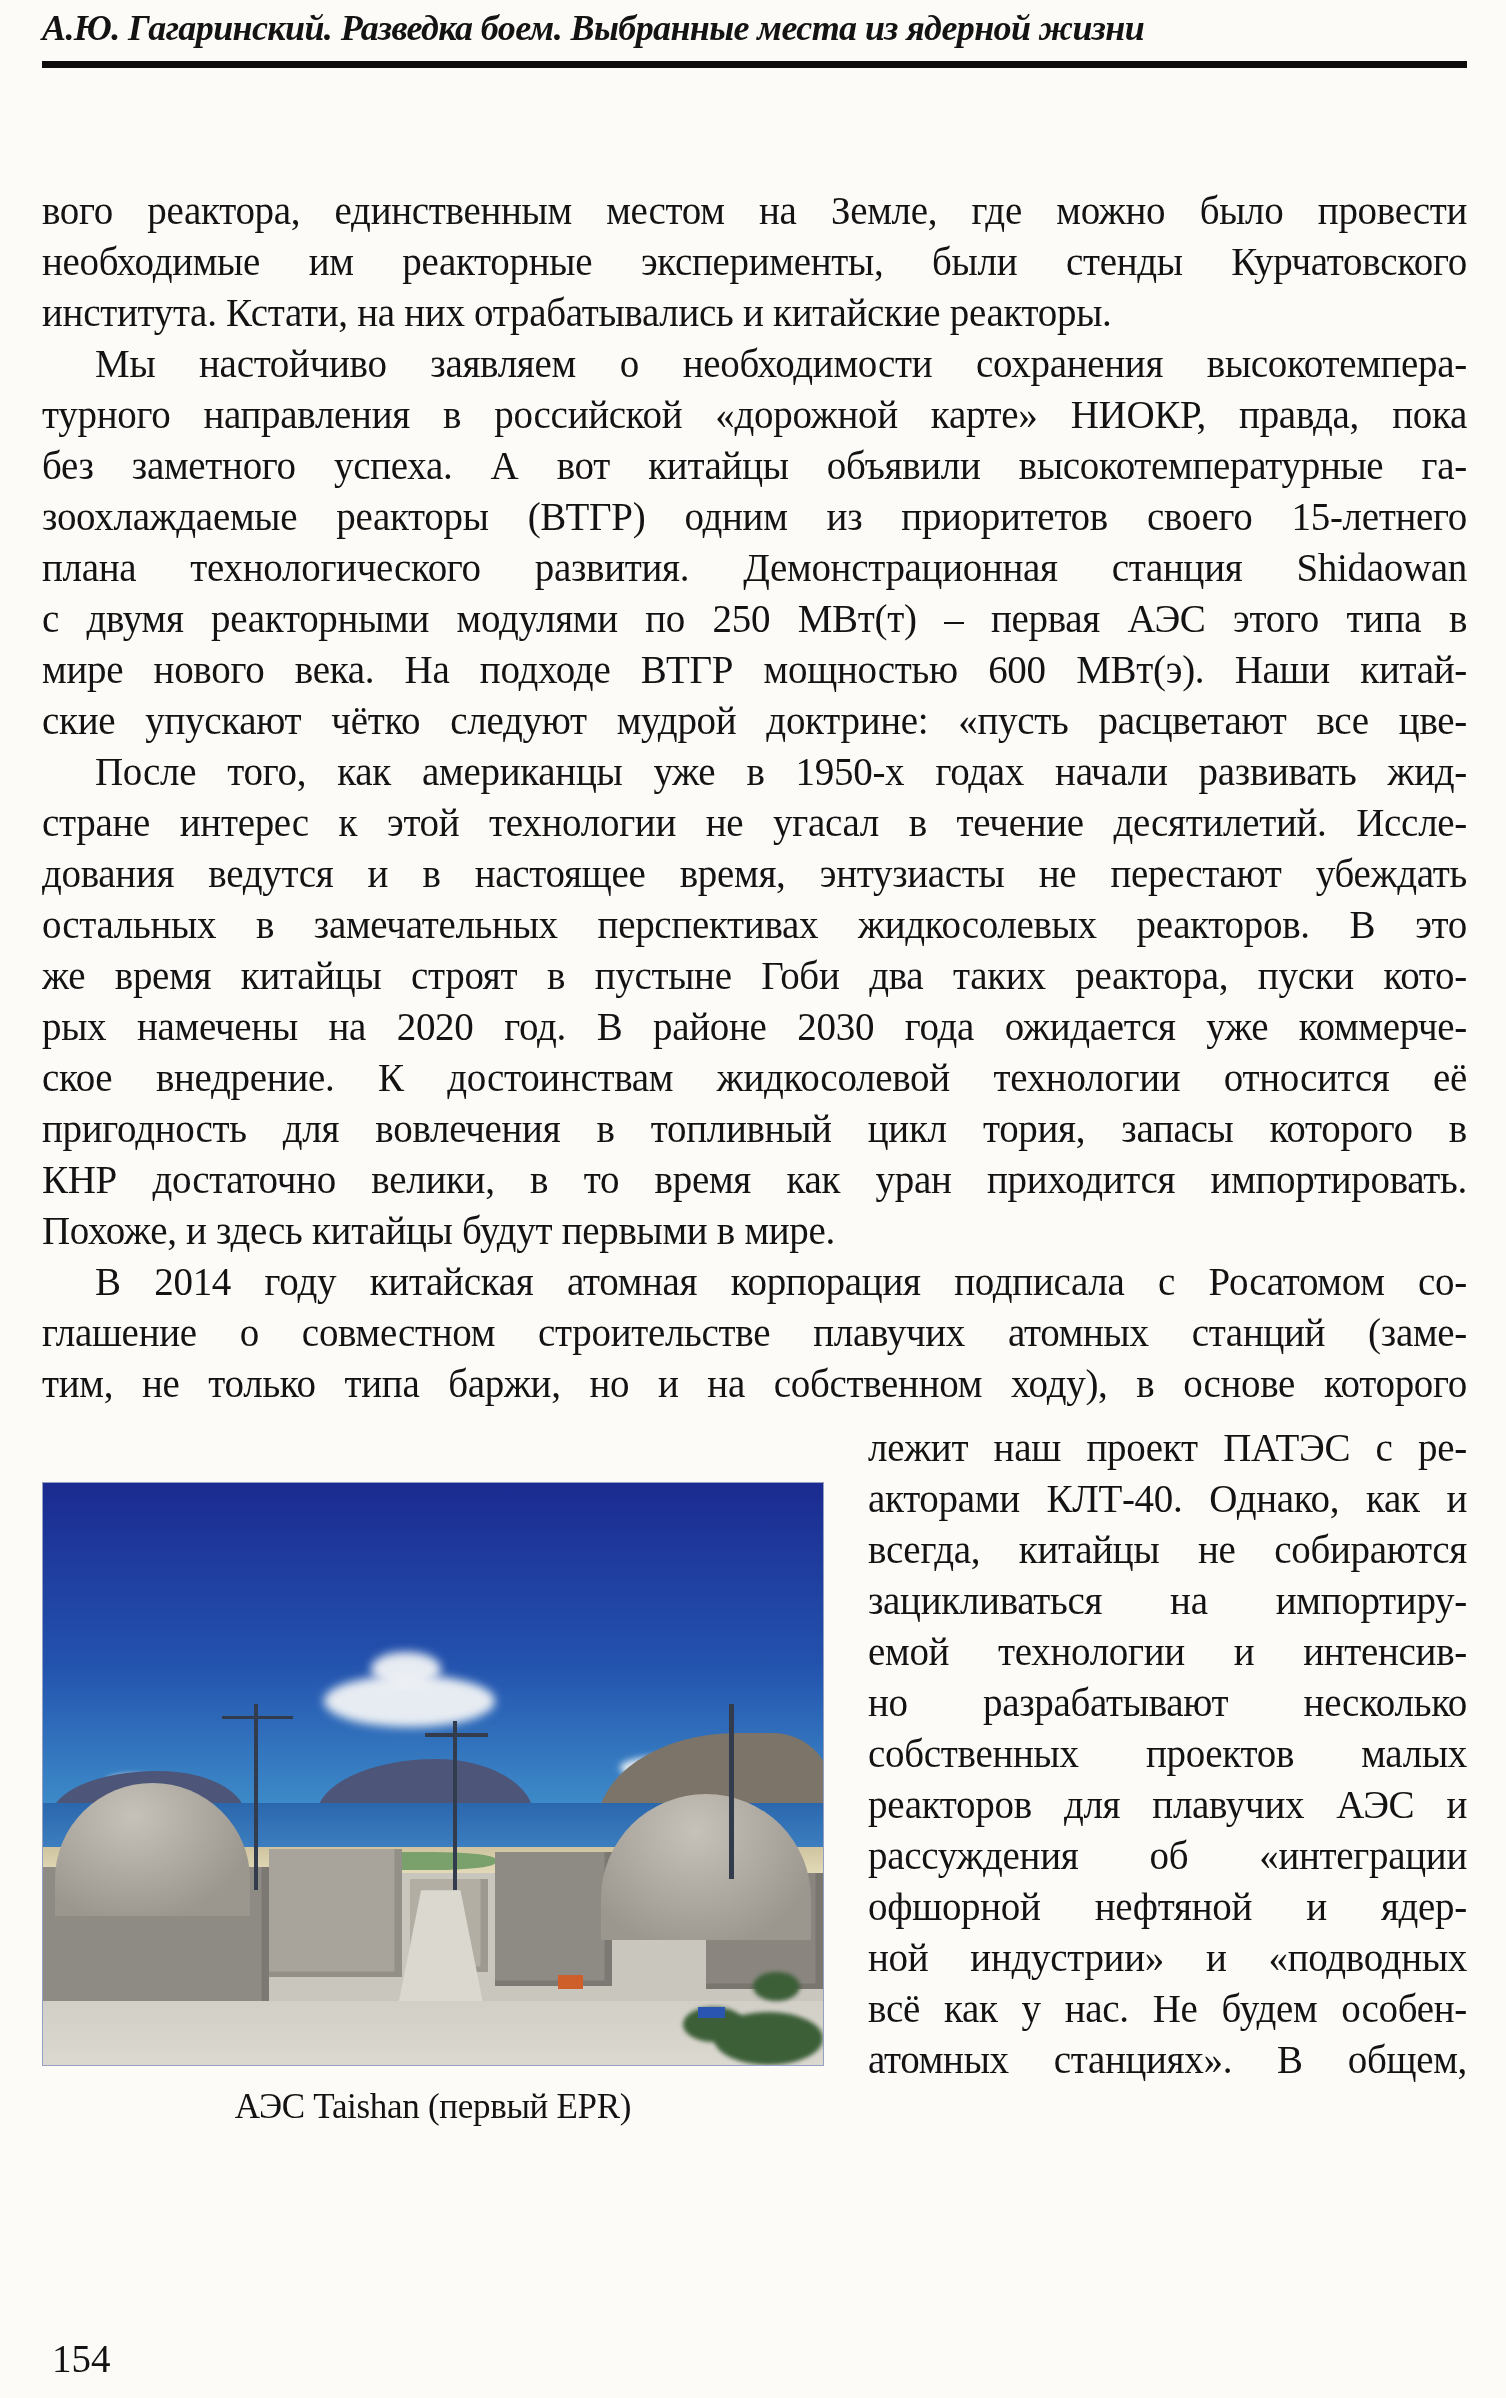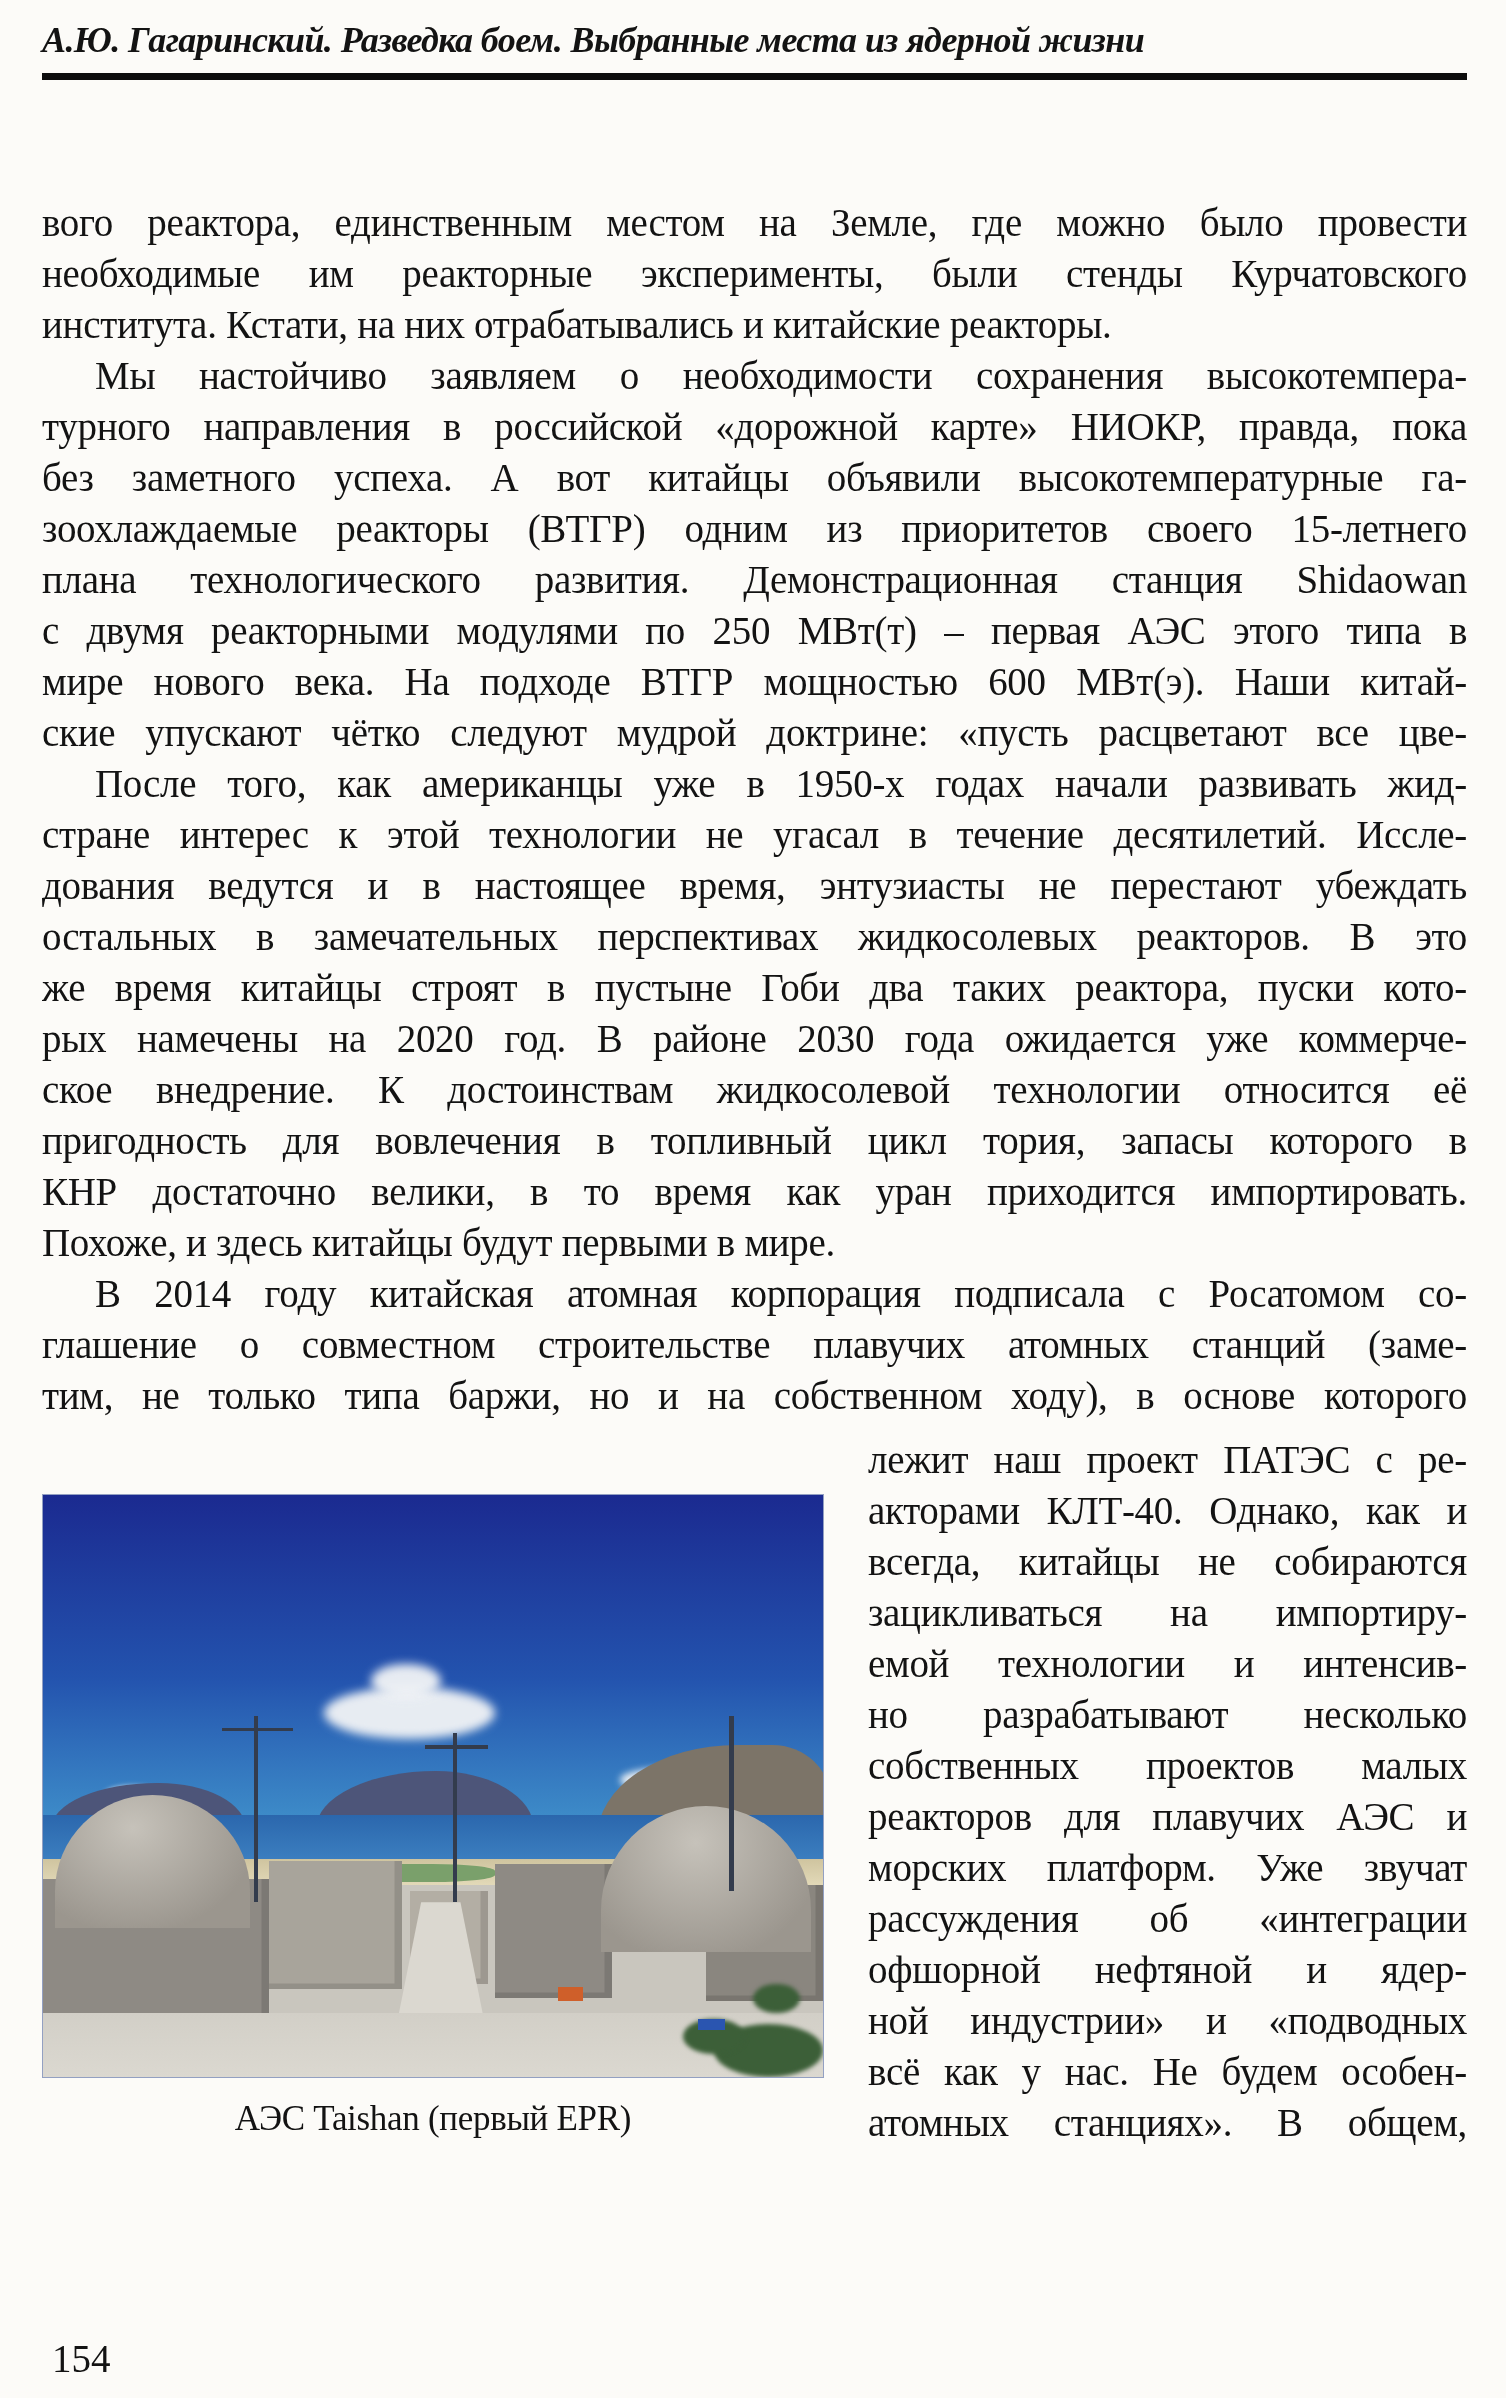--- a/index.html
+++ b/index.html
@@ -8,21 +8,21 @@
     width:1507px;height:2398px;
     margin:0 auto;
     background:#fcfbf8;
     box-sizing:border-box;
     padding:0 40px 0 42px;
     font-family:"Liberation Serif","DejaVu Serif",serif;
     color:#131313;
     overflow:hidden;
   }
   .running-head{
-    padding-top:19px;
+    padding-top:7px;
     font-size:36px;
     font-weight:bold;
     font-style:italic;
     letter-spacing:-0.6px;
     white-space:nowrap;
   }
   .head-rule{height:6.6px;background:#0d0d0d;margin-top:12.2px;}
   .bodytext{margin-top:117px;}
   .tline{
     font-size:39px;
@@ -164,21 +164,20 @@
     </div>
     <div class="rightcol">
         <div class="tline">лежит наш проект ПАТЭС с ре-</div>
         <div class="tline">акторами КЛТ-40. Однако, как и</div>
         <div class="tline">всегда, китайцы не собираются</div>
         <div class="tline">зацикливаться на импортиру-</div>
         <div class="tline">емой технологии и интенсив-</div>
         <div class="tline">но разрабатывают несколько</div>
         <div class="tline">собственных проектов малых</div>
         <div class="tline">реакторов для плавучих АЭС и</div>
-        <div class="tline">морских платформ. Уже звучат</div>
         <div class="tline">рассуждения об «интеграции</div>
         <div class="tline">офшорной нефтяной и ядер-</div>
         <div class="tline">ной индустрии» и «подводных</div>
         <div class="tline">всё как у нас. Не будем особен-</div>
         <div class="tline">атомных станциях». В общем,</div>
       </div>
   </div>
 
   <div class="pagenum">154</div>
 </div>

